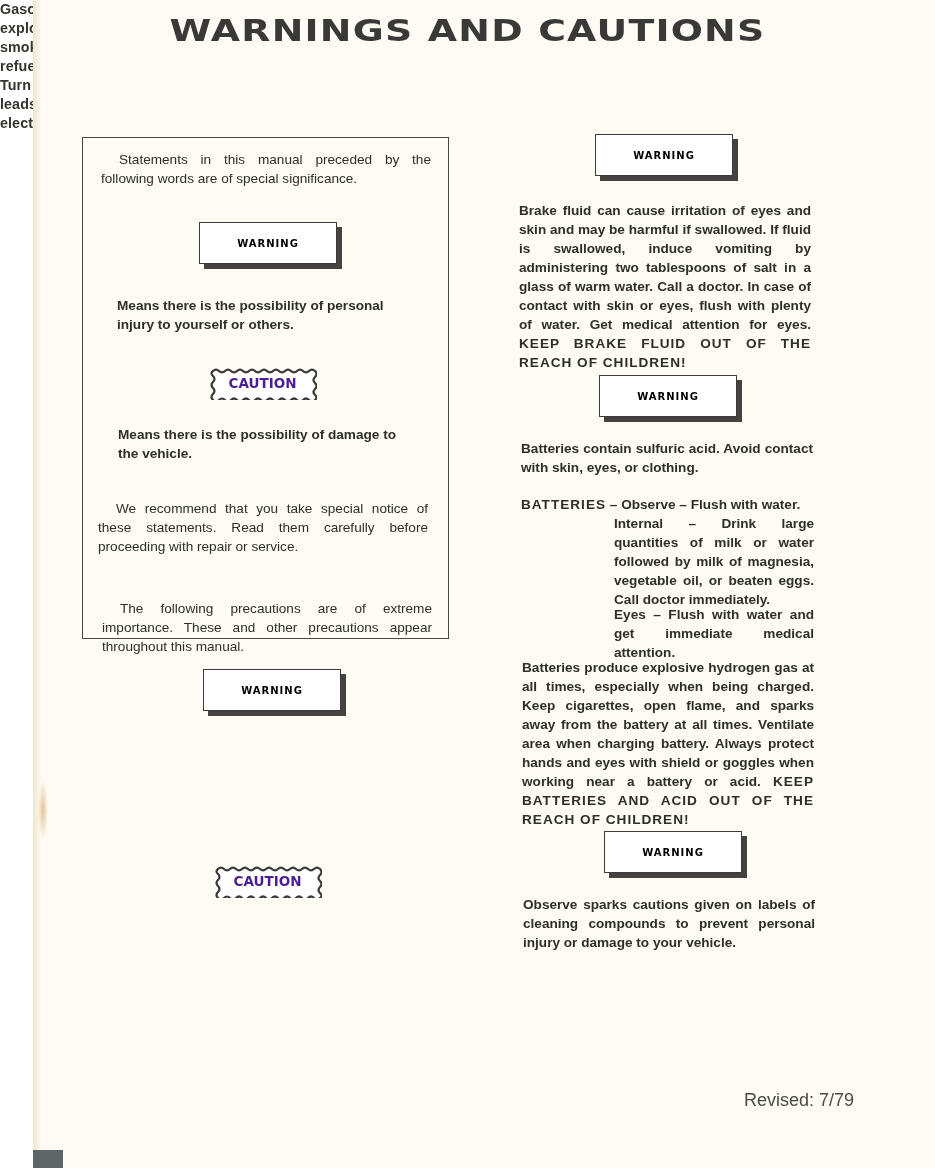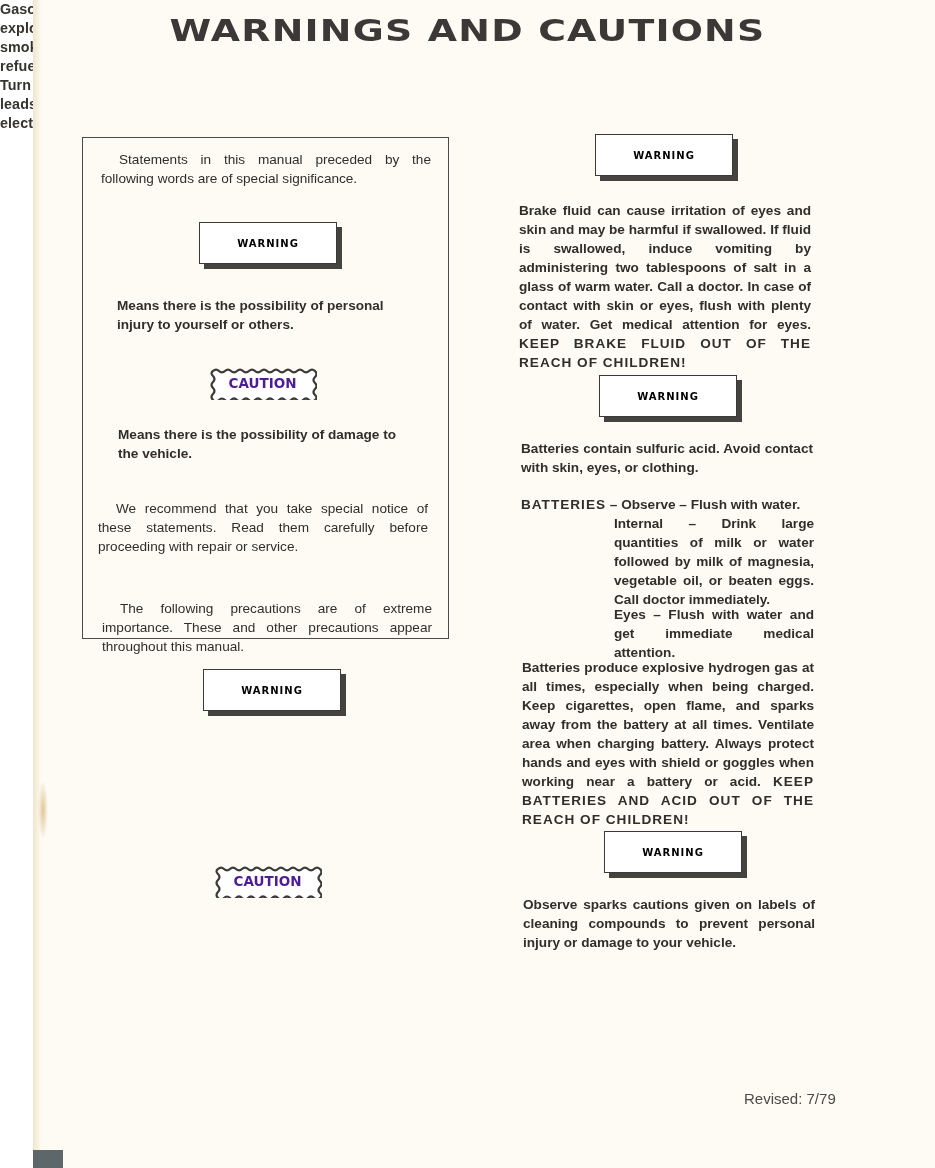--- a/index.html
+++ b/index.html
@@ -59,21 +59,21 @@
   .caution {
     position:absolute; height:30px; width:105px;
     display:flex; align-items:center; justify-content:center;
     font-family:"DejaVu Sans", sans-serif; font-weight:bold;
     font-size:13.5px; color:#4c1d95;
   }
   .caution svg { position:absolute; left:0; top:0; }
   .caution span { position:relative; }
   .revised {
     position:absolute; left:744px; top:1090px;
-    font-family:"Liberation Sans", sans-serif; font-size:15px; color:#4b4a45;
+    font-family:"Liberation Sans", sans-serif; font-size:18px; color:#4b4a45;
   }
   .antidote { font-weight:bold; }
 </style>
 </head>
 <body>
 
 <div class="page"></div>
 <div class="spine"></div>
 <div class="stain"></div>
 <div class="corner"></div>

